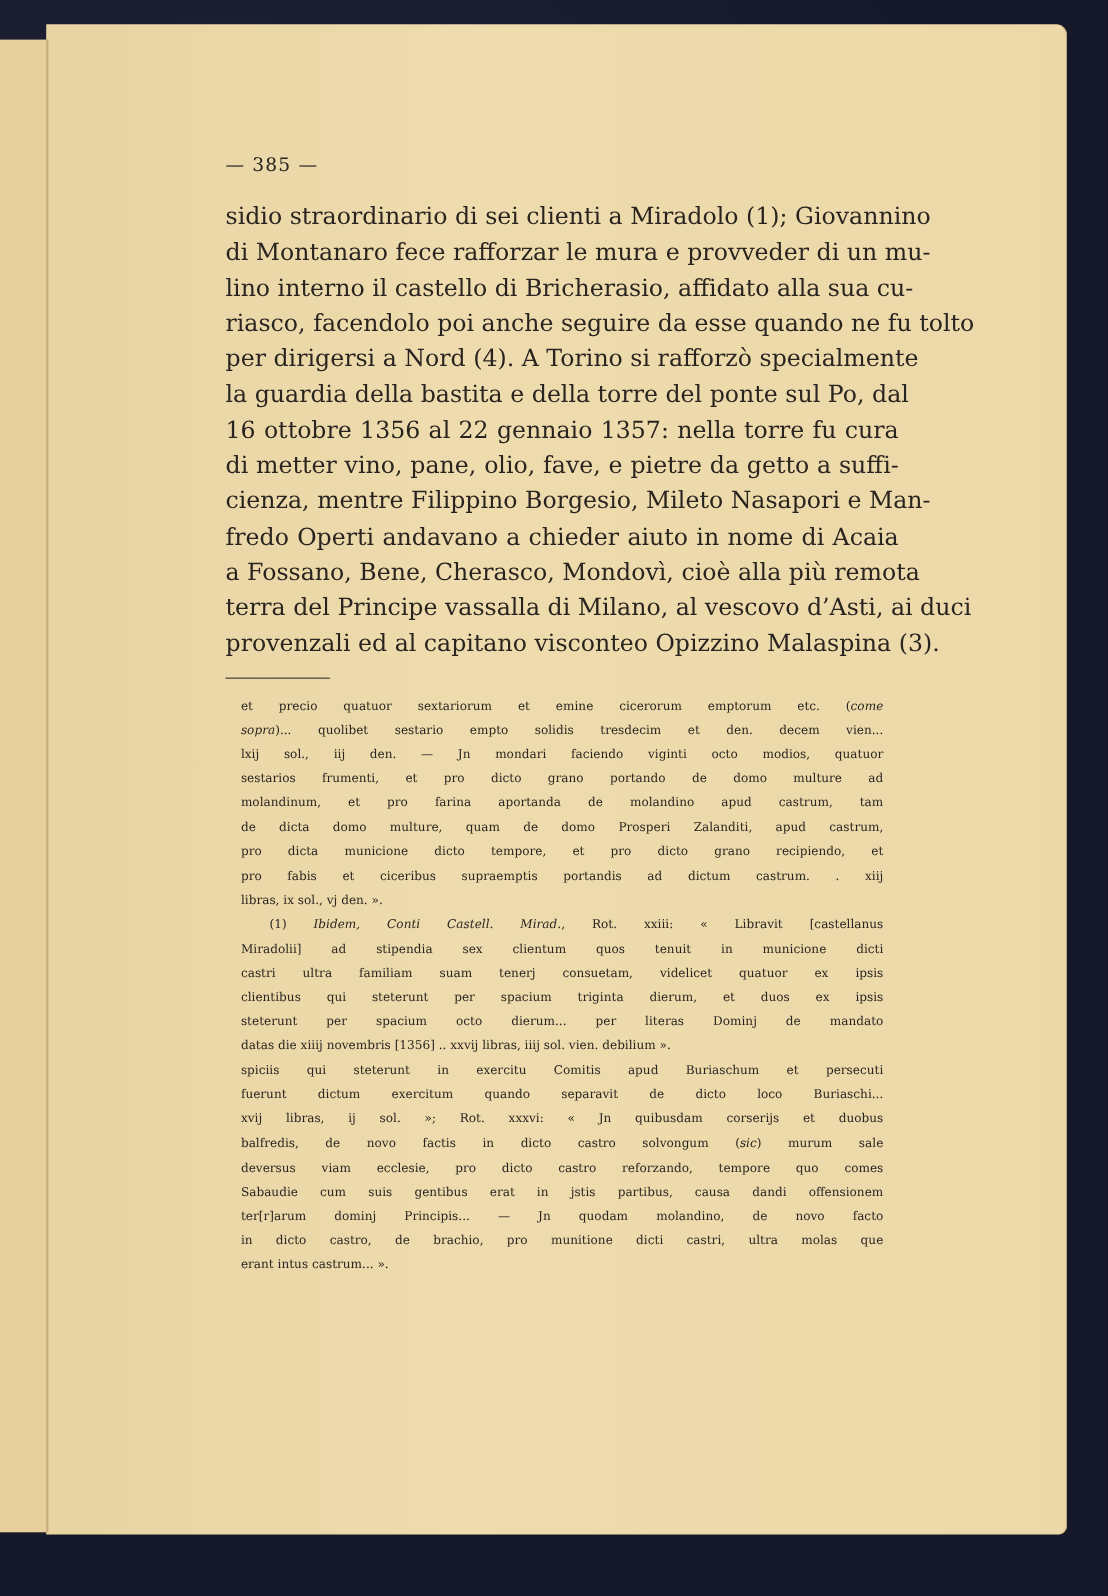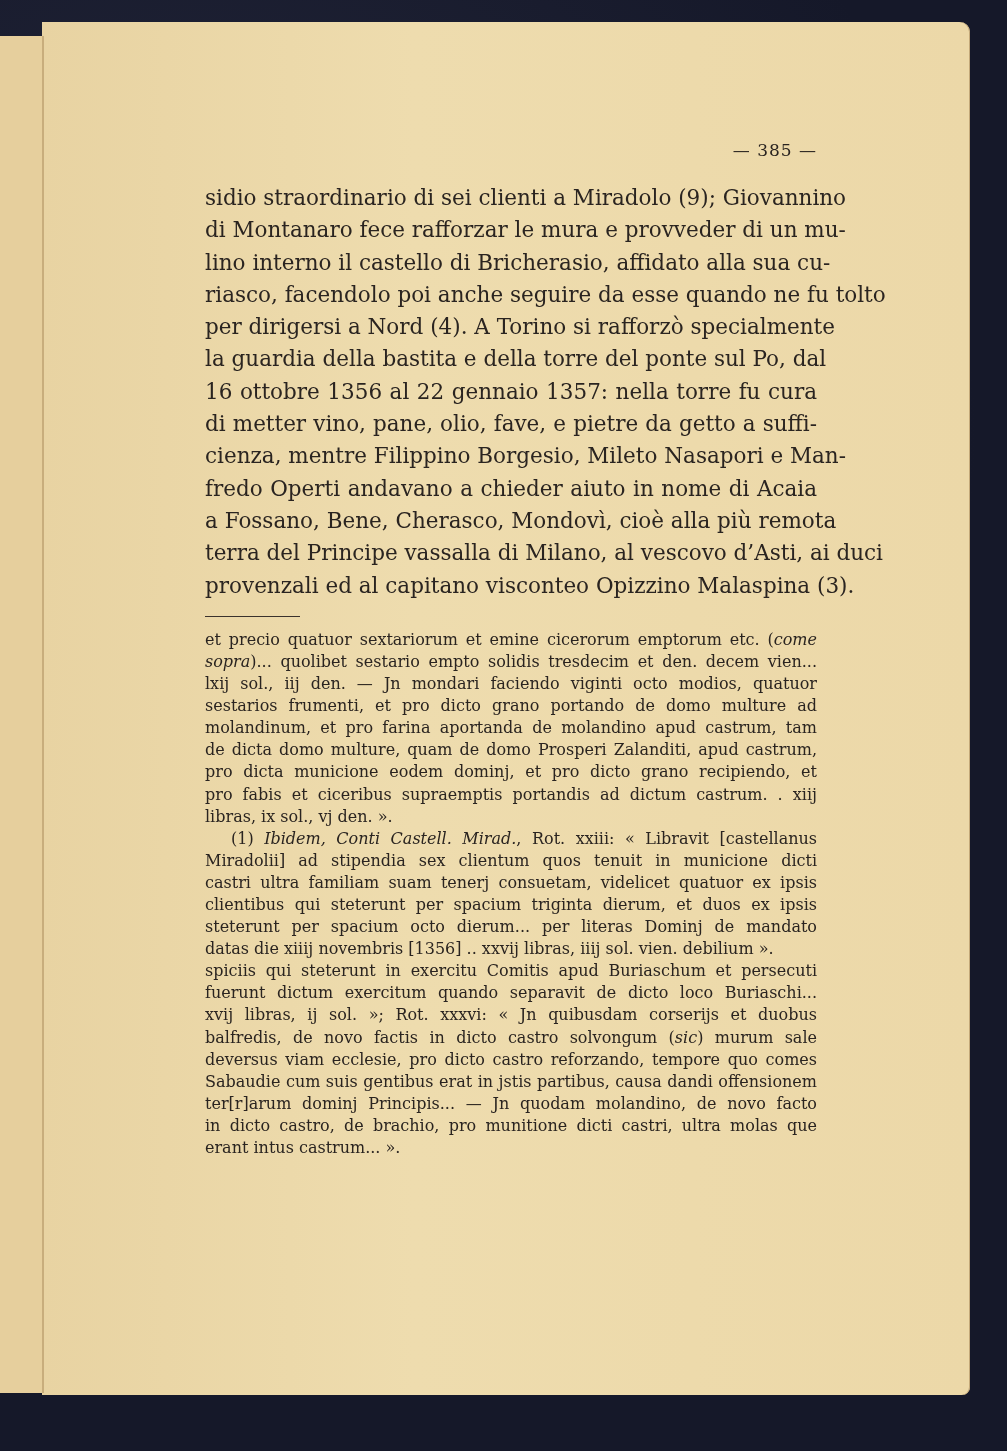--- a/index.html
+++ b/index.html
@@ -28,53 +28,53 @@
   }
   .fold-line {
     position: absolute; left: 42px; top: 36px; width: 2px; height: 1357px;
     background: #c8ad7c;
   }
   .content {
     position: absolute; left: 205px; top: 140px; width: 612px;
     color: #2a2420;
   }
   .page-number {
-    text-align: right; font-size: 17px; margin-bottom: 22px;
+    text-align: left; font-size: 17px; margin-bottom: 22px;
     letter-spacing: 1px;
   }
   .body-text {
     font-size: 21.5px; line-height: 32.3px; text-align: justify;
     margin: 0; hyphens: none;
   }
   .body-text .line { display: block; text-align-last: justify; white-space: nowrap; }
   .body-text .line.last { text-align-last: left; }
   .rule {
     width: 95px; height: 1px; background: #3a322c; margin: 14px 0 12px 0;
   }
   .notes {
-    font-size: 16px; line-height: 22.1px; margin: 0;
+    font-size: 11px; line-height: 22.1px; margin: 14px;
   }
   .notes .line { display: block; text-align: justify; text-align-last: justify; white-space: nowrap; }
   .notes .line.last { text-align-last: left; }
   .notes .line.indent { padding-left: 26px; }
   .it { font-style: italic; }
 </style>
 </head>
 <body>
 
 <div class="backdrop"></div>
 <div class="under-page"></div>
 <div class="page"></div>
 <div class="fold-line"></div>
 
 <div class="content">
   <div class="page-number">— 385 —</div>
 
   <div class="body-text" id="body">
-      <span class="line">sidio straordinario di sei clienti a Miradolo (9); Giovannino</span>
+      <span class="line">sidio straordinario di sei clienti a Miradolo (1); Giovannino</span>
       <span class="line">di Montanaro fece rafforzar le mura e provveder di un mu-</span>
       <span class="line">lino interno il castello di Bricherasio, affidato alla sua cu-</span>
       <span class="line">riasco, facendolo poi anche seguire da esse quando ne fu tolto</span>
       <span class="line">per dirigersi a Nord (4). A Torino si rafforzò specialmente</span>
       <span class="line">la guardia della bastita e della torre del ponte sul Po, dal</span>
       <span class="line">16 ottobre 1356 al 22 gennaio 1357: nella torre fu cura</span>
       <span class="line">di metter vino, pane, olio, fave, e pietre da getto a suffi-</span>
       <span class="line">cienza, mentre Filippino Borgesio, Mileto Nasapori e Man-</span>
       <span class="line">fredo Operti andavano a chieder aiuto in nome di Acaia</span>
       <span class="line">a Fossano, Bene, Cherasco, Mondovì, cioè alla più remota</span>
@@ -84,21 +84,21 @@
 
   <div class="rule"></div>
 
   <div class="notes" id="notes">
       <span class="line">et precio quatuor sextariorum et emine cicerorum emptorum etc. (<span class="it">come</span></span>
       <span class="line"><span class="it">sopra</span>)... quolibet sestario empto solidis tresdecim et den. decem vien...</span>
       <span class="line">lxij sol., iij den. — Jn mondari faciendo viginti octo modios, quatuor</span>
       <span class="line">sestarios frumenti, et pro dicto grano portando de domo multure ad</span>
       <span class="line">molandinum, et pro farina aportanda de molandino apud castrum, tam</span>
       <span class="line">de dicta domo multure, quam de domo Prosperi Zalanditi, apud castrum,</span>
-      <span class="line">pro dicta municione eodem dominj, et pro dicto grano recipiendo, et</span>
+      <span class="line">pro dicta municione dicto tempore, et pro dicto grano recipiendo, et</span>
       <span class="line">pro fabis et ciceribus supraemptis portandis ad dictum castrum. . xiij</span>
       <span class="line last">libras, ix sol., vj den. ».</span>
       <span class="line indent">(1) <span class="it">Ibidem, Conti Castell. Mirad.</span>, Rot. xxiii: « Libravit [castellanus</span>
       <span class="line">Miradolii] ad stipendia sex clientum quos tenuit in municione dicti</span>
       <span class="line">castri ultra familiam suam tenerj consuetam, videlicet quatuor ex ipsis</span>
       <span class="line">clientibus qui steterunt per spacium triginta dierum, et duos ex ipsis</span>
       <span class="line">steterunt per spacium octo dierum... per literas Dominj de mandato</span>
       <span class="line  last">datas die xiiij novembris [1356] .. xxvij libras, iiij sol. vien. debilium ».</span>
       <span class="line">spiciis qui steterunt in exercitu Comitis apud Buriaschum et persecuti</span>
       <span class="line">fuerunt dictum exercitum quando separavit de dicto loco Buriaschi...</span>

